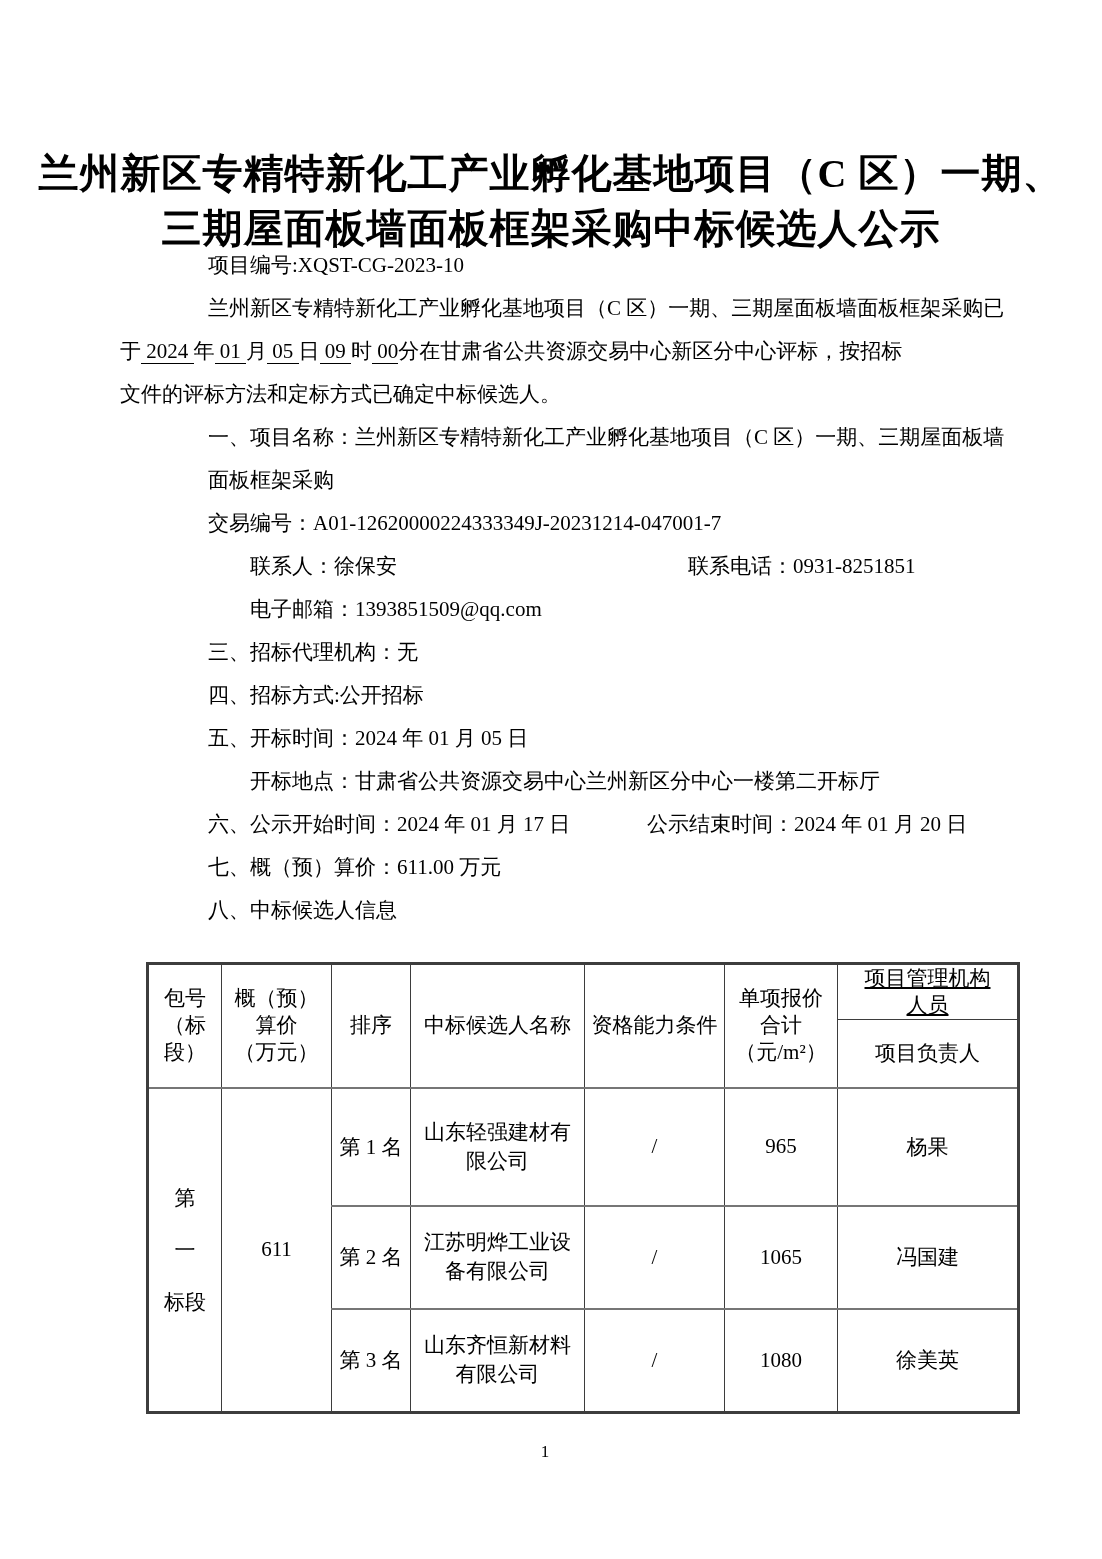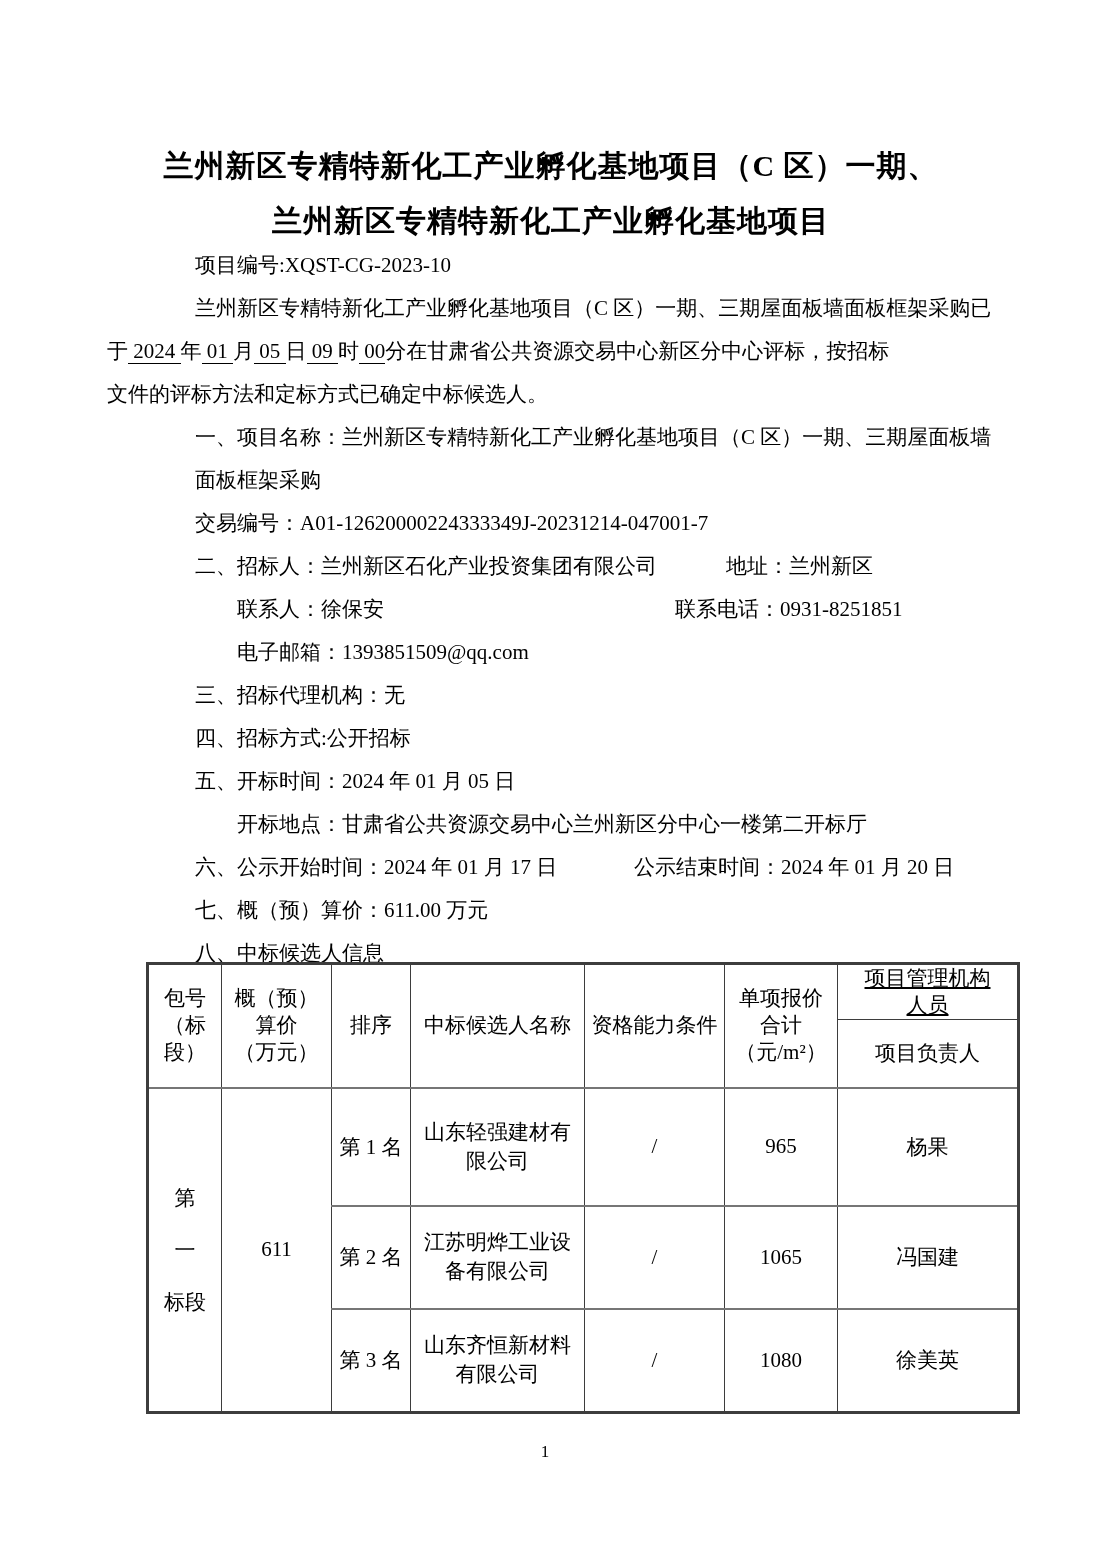--- a/index.html
+++ b/index.html
@@ -9,32 +9,32 @@
     height: 1559px;
     background: #ffffff;
     font-family: "Liberation Serif", "DejaVu Serif", serif;
     color: #000000;
     overflow: hidden;
   }
   .title-line {
     position: absolute;
     left: 0; right: 0;
     text-align: center;
-    font-size: 30px;
+    font-size: 40px;
     font-weight: 700;
     letter-spacing: 1px;
     white-space: nowrap;
   }
   .title-1 { top: 146px; }
   .title-2 { top: 201px; }
 
   .content {
     position: absolute;
     top: 244px;
-    left: 107px;
+    left: 120px;
     width: 880px;
     font-size: 21px;
   }
   .line {
     position: relative;
     height: 43px;
     line-height: 43px;
     white-space: nowrap;
   }
   .ind1 { padding-left: 88px; }
@@ -79,37 +79,36 @@
     text-align: center;
     font-size: 17px;
   }
 </style>
 </head>
 <body>
 
 <div class="page">
 
   <div class="title-line title-1">兰州新区专精特新化工产业孵化基地项目（C 区）一期、</div>
-  <div class="title-line title-2">兰州新区专精特新化工产业孵化基地项目</div>
+  <div class="title-line title-2">三期屋面板墙面板框架采购中标候选人公示</div>
 
   <div class="content">
     <div class="line ind1">项目编号:XQST-CG-2023-10</div>
 
     <div class="line ind1">兰州新区专精特新化工产业孵化基地项目（C 区）一期、三期屋面板墙面板框架采购已</div>
 
     <div class="line"><span>于</span><span class="u"> 2024 </span><span>年</span><span class="u"> 01 </span><span>月</span><span class="u"> 05 </span><span>日</span><span class="u"> 09 </span><span>时</span><span class="u"> 00</span><span>分在甘肃省公共资源交易中心新区分中心评标，按招标</span></div>
 
     <div class="line">文件的评标方法和定标方式已确定中标候选人。</div>
 
     <div class="line ind1">一、项目名称：兰州新区专精特新化工产业孵化基地项目（C 区）一期、三期屋面板墙</div>
     <div class="line ind1">面板框架采购</div>
 
     <div class="line ind1">交易编号：A01-12620000224333349J-20231214-047001-7</div>
 
-    <div class="line ind1"><span>二、招标人：兰州新区石化产业投资集团有限公司</span><span class="abs addr-pos">地址：兰州新区</span></div>
 
     <div class="line ind2"><span>联系人：徐保安</span><span class="abs phone-pos">联系电话：0931-8251851</span></div>
 
     <div class="line ind2">电子邮箱：1393851509@qq.com</div>
 
     <div class="line ind1">三、招标代理机构：无</div>
     <div class="line ind1">四、招标方式:公开招标</div>
     <div class="line ind1">五、开标时间：2024 年 01 月 05 日</div>
     <div class="line ind2">开标地点：甘肃省公共资源交易中心兰州新区分中心一楼第二开标厅</div>
 

